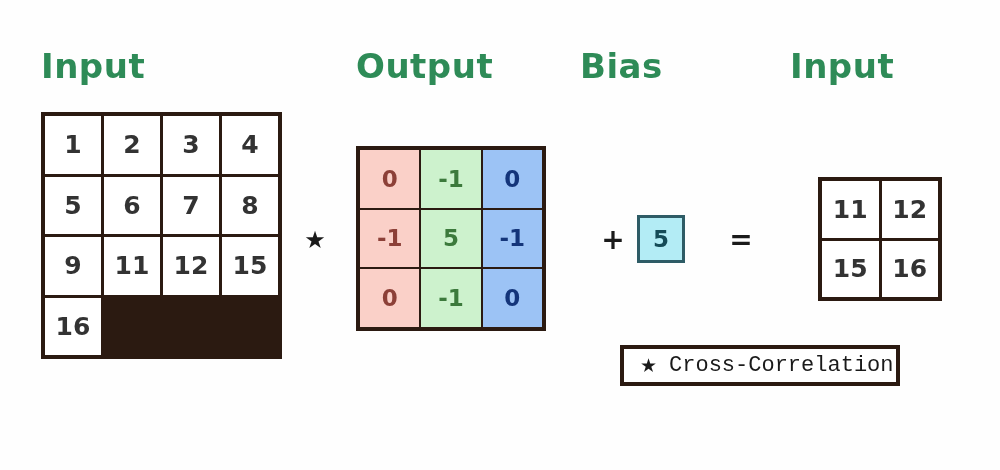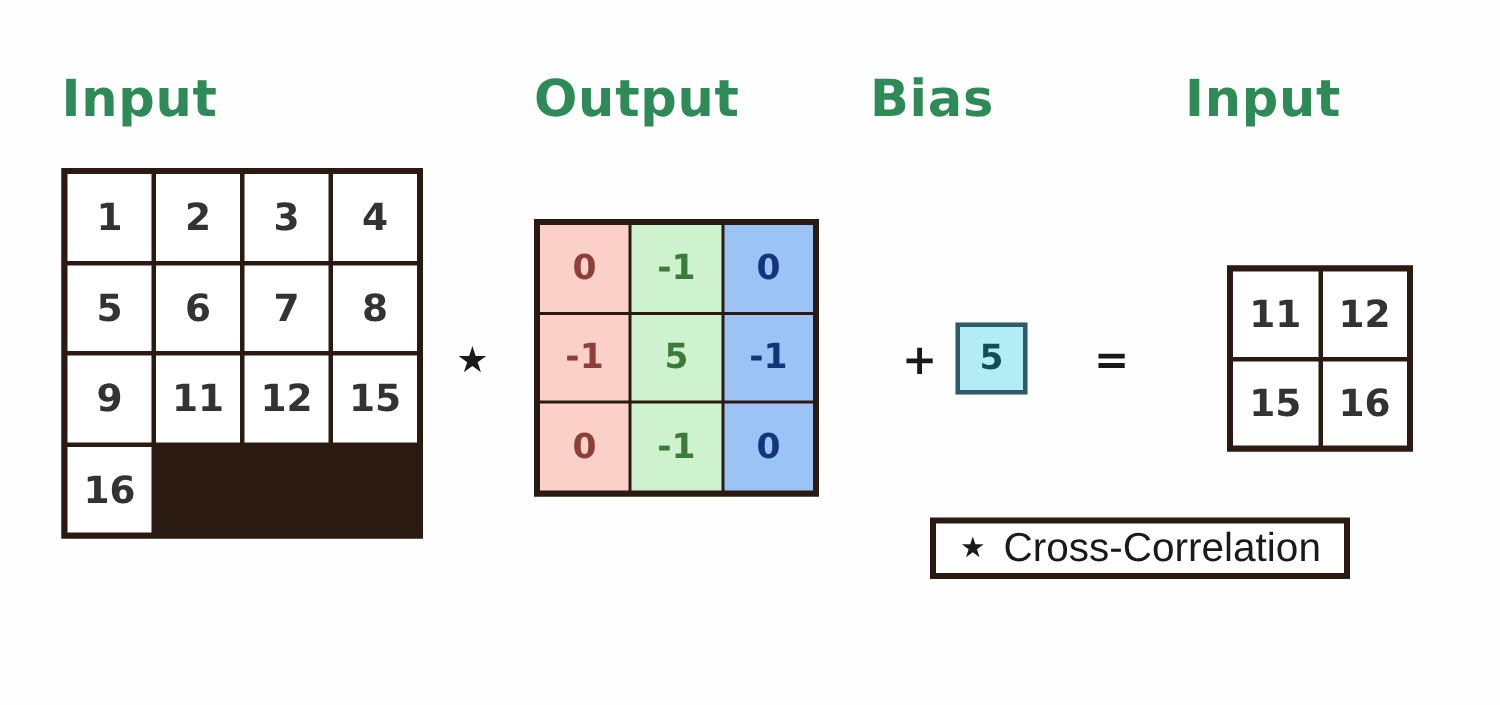--- a/index.html
+++ b/index.html
@@ -127,23 +127,23 @@
     box-sizing: border-box;
     background: #ffffff;
     border: 4px solid #2b1a11;
     display: flex;
     align-items: center;
     padding-left: 16px;
     gap: 12px;
   }
   #legend-star { font-size: 19px; color: #1a1a1a; line-height: 1; }
   #legend-label {
-    font-size: 27px;
+    font-size: 22px;
     color: #1a1a1a;
-    font-family: Liberation Sans, sans-serif;
+    font-family: Liberation Mono, monospace;
     white-space: nowrap;
   }
 
   
   #title-input  { left: 41px;  top: 46px; width: 241px; }
   #title-kernel { left: 356px; top: 46px; width: 190px; }
   #title-bias   { left: 580px; top: 46px; width: 128px; }
   #title-output { left: 790px; top: 46px; width: 180px; }
 </style>
 </head>

